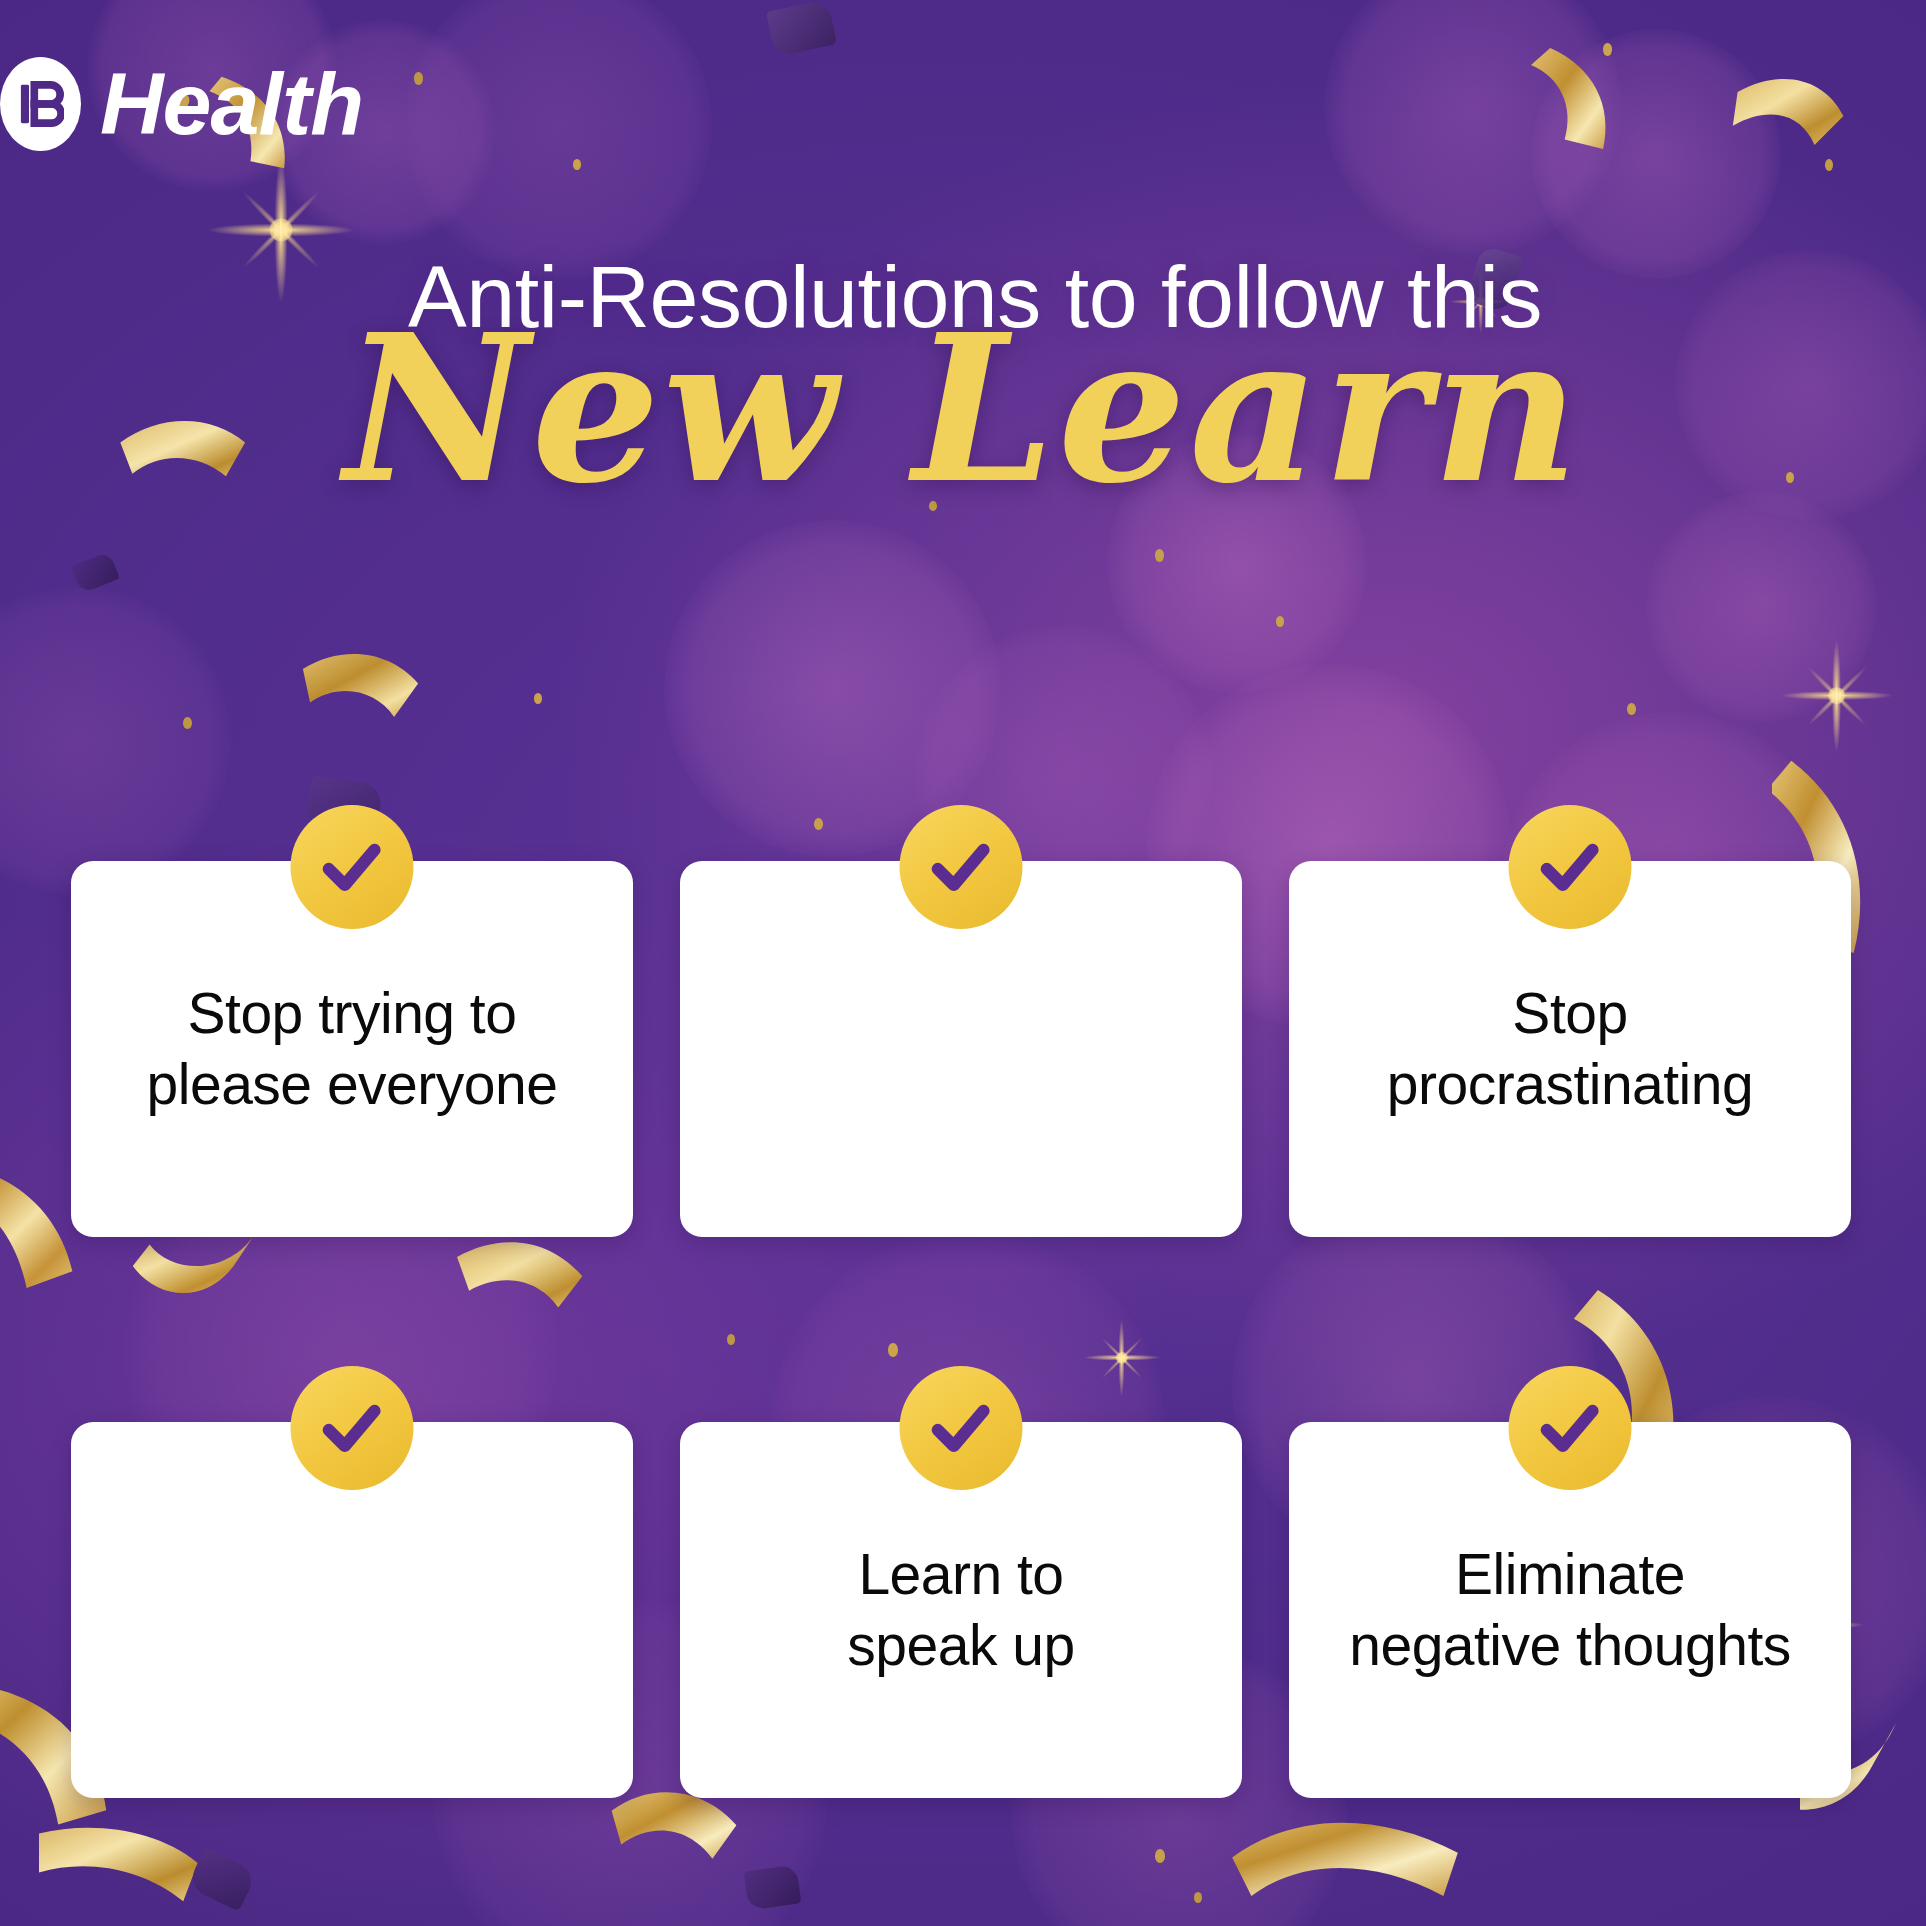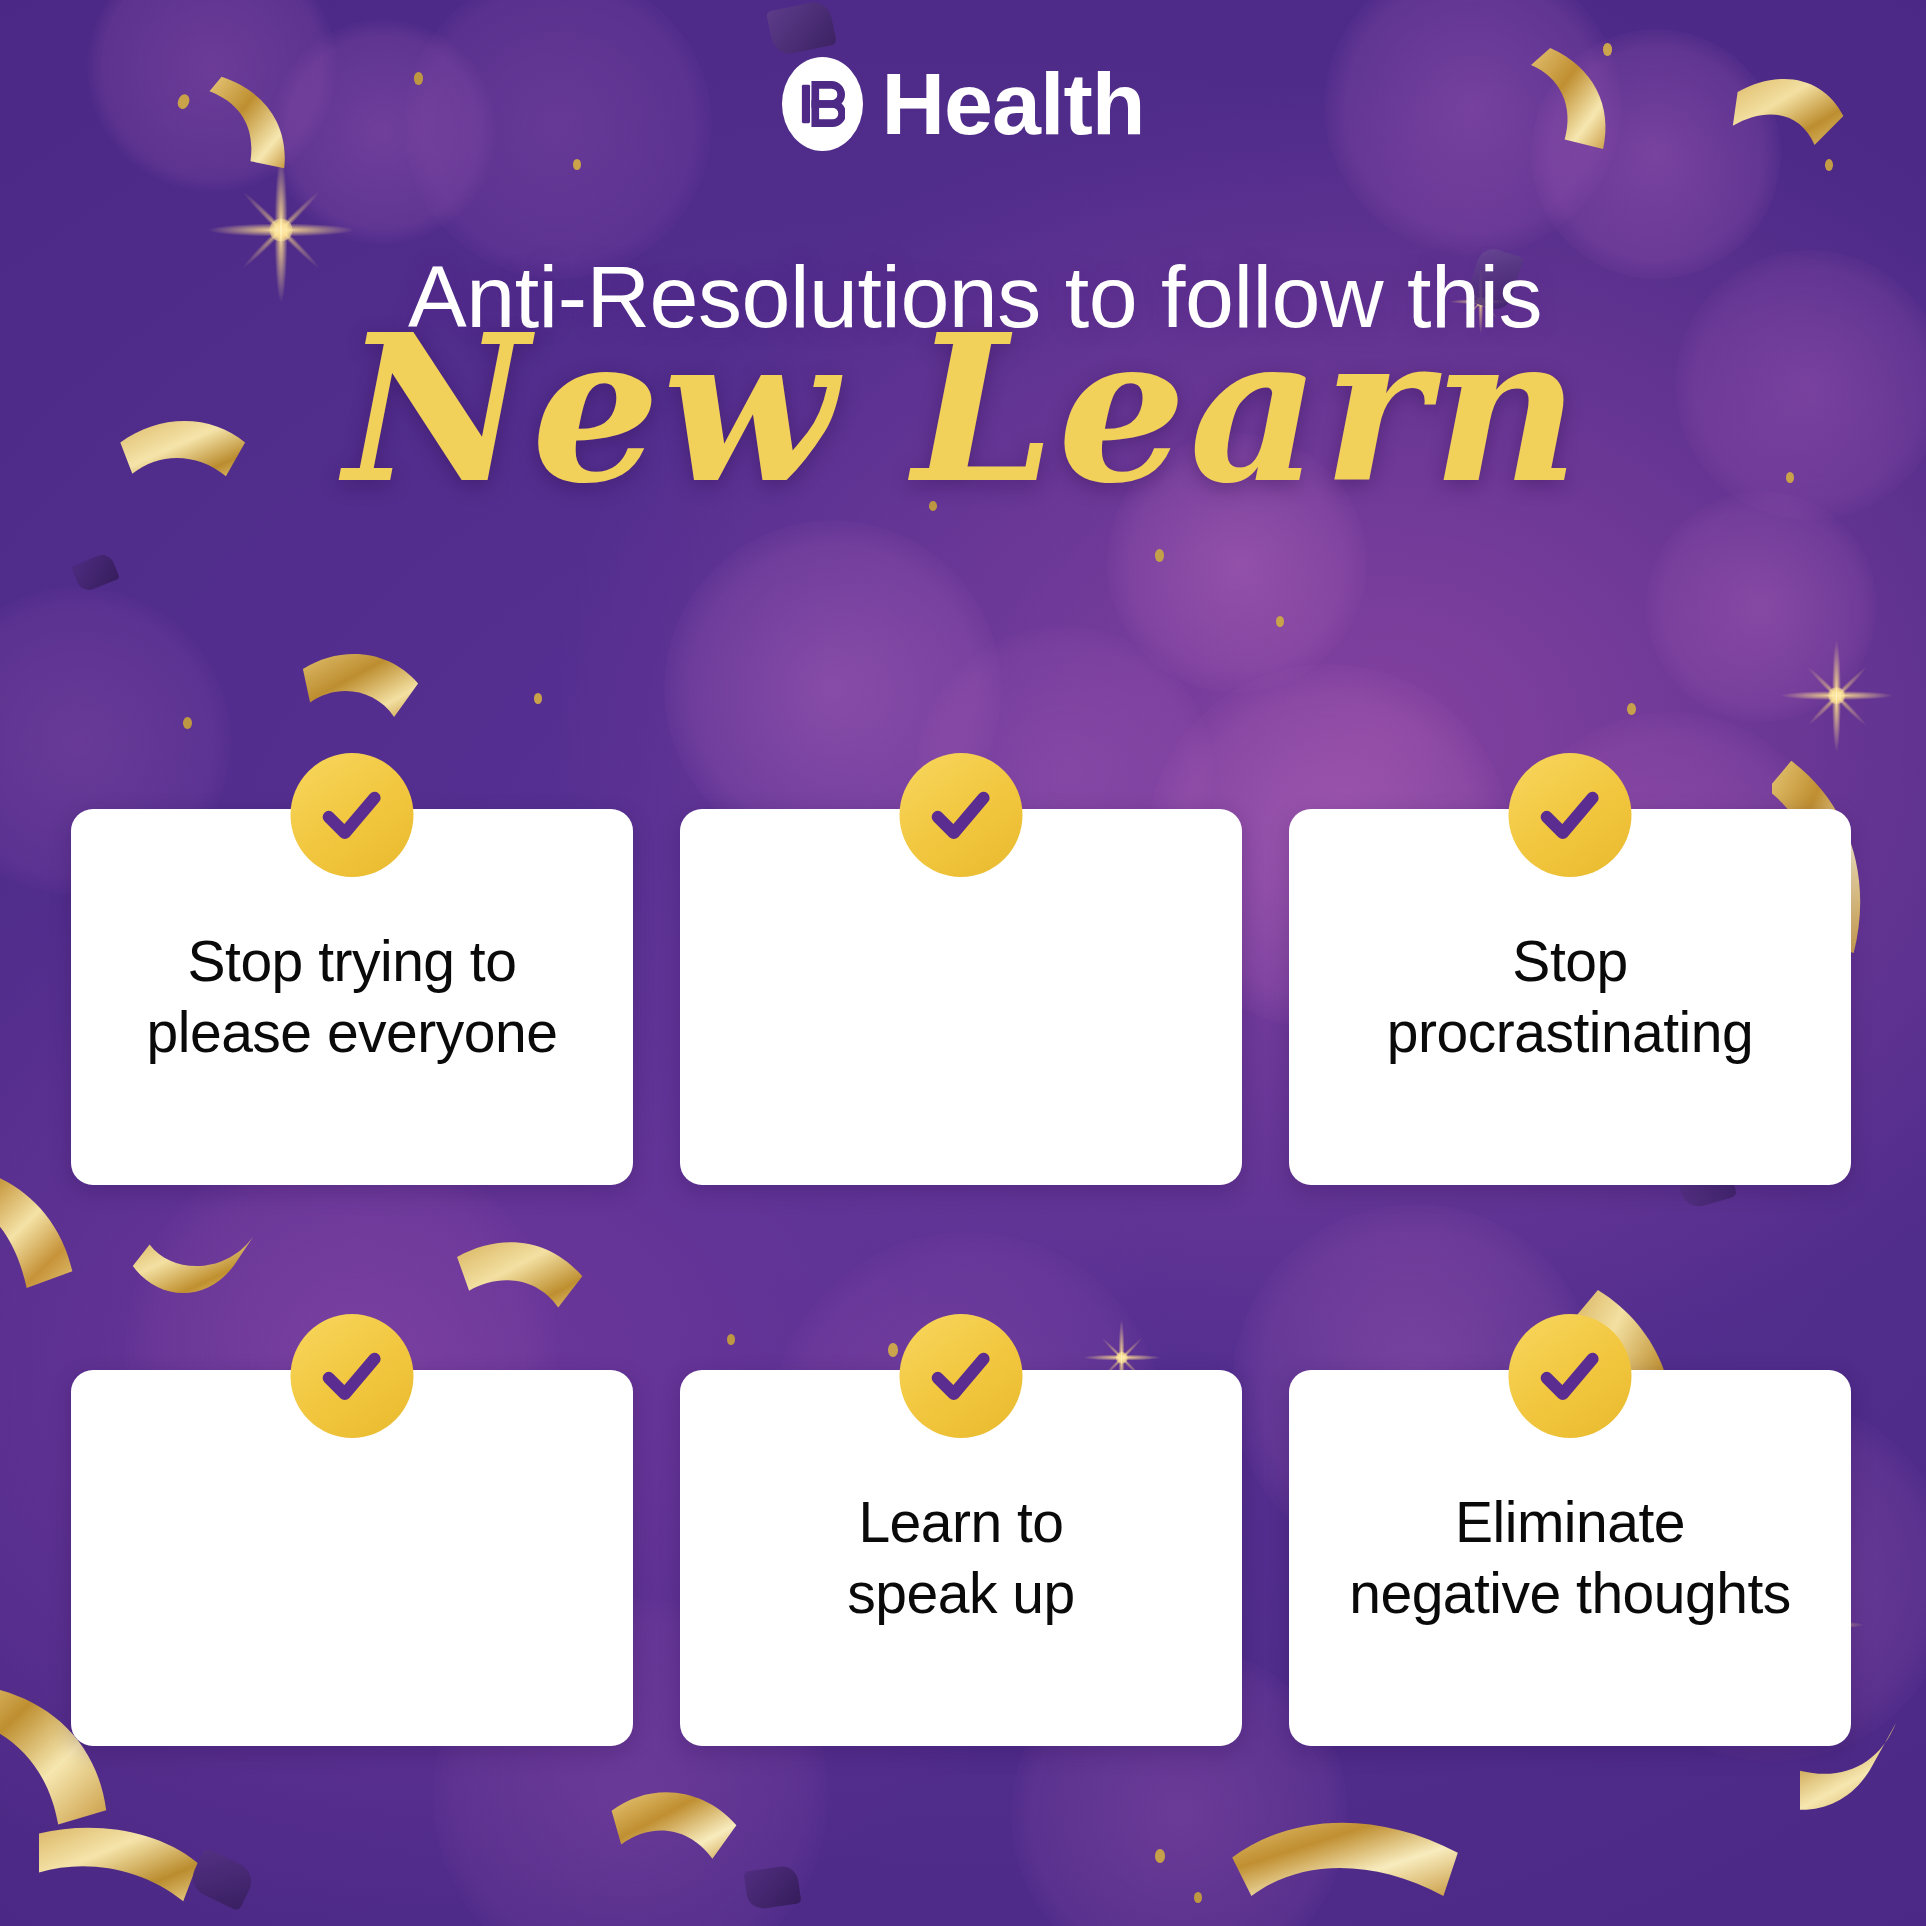--- a/index.html
+++ b/index.html
@@ -46,22 +46,23 @@
     position:absolute;left:50%;top:50%;width:16%;height:16%;
     transform:translate(-50%,-50%);border-radius:50%;
     background:radial-gradient(circle, #fffbe8 0%, rgba(255,231,150,0.85) 45%, rgba(255,220,120,0) 100%);
   }
   .dot{position:absolute;border-radius:50%;pointer-events:none;}
   .ribbon{position:absolute;pointer-events:none;}
 
   
   .brand{
     position:absolute;left:0;right:0;top:57px;
-    display:flex;align-items:center;justify-content:center;gap:19px;
+    display:flex;align-items:center;justify-content:flex-start;gap:19px;
     z-index:6;
+    font-style:italic;
   }
   .brand-mark{
     width:81px;height:94px;border-radius:50%;
     background:#ffffff;display:flex;align-items:center;justify-content:center;
     flex:0 0 auto;
   }
   .brand-name{
     color:#ffffff;font-size:88px;font-weight:700;letter-spacing:-1px;line-height:1;
     font-family:"Liberation Sans", sans-serif;
   }
@@ -84,21 +85,21 @@
     font-size:202px;
     line-height:1.0;
     letter-spacing:2.9px;
     z-index:6;
     text-shadow:0 4.8px 19px rgba(40,10,70,0.35);
   }
 
   
   .grid{
     position:absolute;
-    left:71px;top:809px;width:1785px;
+    left:71px;top:861px;width:1785px;
     display:grid;
     grid-template-columns:repeat(3,562px);
     grid-template-rows:376px 376px;
     column-gap:47px;row-gap:185px;
     z-index:5;
   }
   .card{
     position:relative;
     background:#ffffff;
     border-radius:22px;

